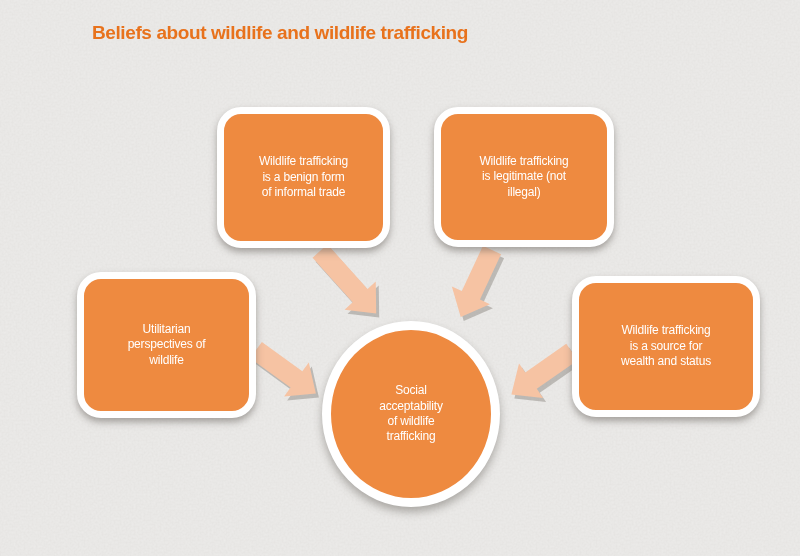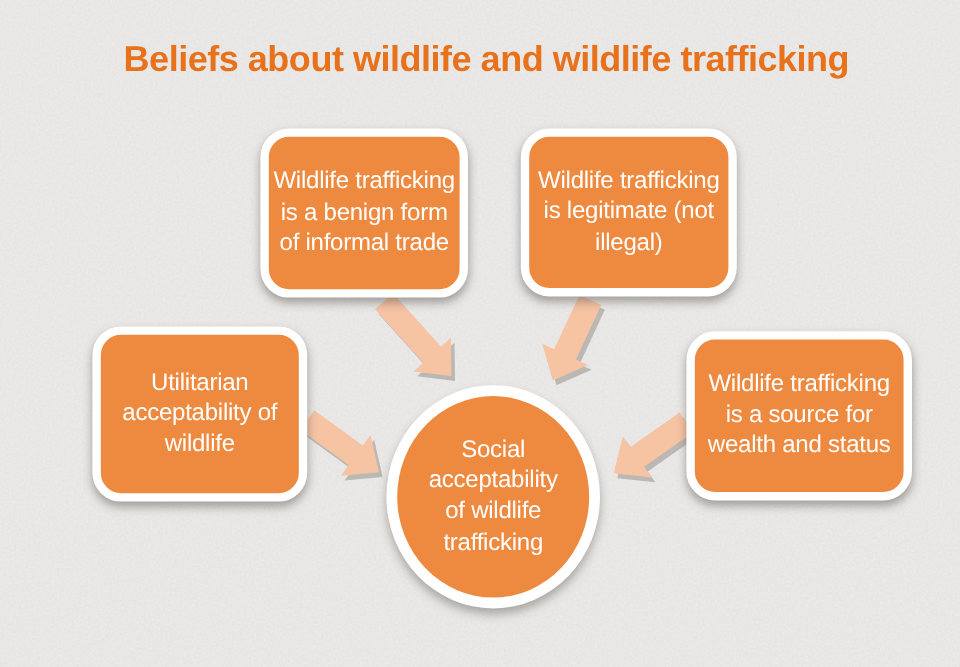--- a/index.html
+++ b/index.html
@@ -16,44 +16,44 @@
   .bg-svg, .arrows-svg {
     position: absolute; left: 0; top: 0;
     width: 800px; height: 556px;
     display: block;
   }
   .bg-svg { z-index: 0; }
   .arrows-svg { z-index: 2; }
   .title {
     position: absolute;
     left: 92px; top: 22px;
-    margin: 11px;
+    margin: 0;
     z-index: 3;
-    font-size: 30px;
+    font-size: 19px;
     font-weight: bold;
     letter-spacing: -0.4px;
     color: var(--c-title, #e8721c);
     white-space: nowrap;
   }
   .node {
     position: absolute;
     z-index: 4;
     box-sizing: border-box;
     background: var(--c-shape-fill, #ee8a40);
     border: 7px solid var(--c-shape-border, #ffffff);
     border-radius: 24px;
     box-shadow: 0 4px 7px rgba(95, 90, 84, 0.5);
     display: flex;
     align-items: center;
     justify-content: center;
     text-align: center;
   }
   .node .label {
     color: var(--c-node-text, #ffffff);
-    font-size: 20px;
+    font-size: 12px;
     line-height: 1.28;
     white-space: pre-line;
     letter-spacing: -0.2px;
     padding: 0 2px;
   }
   .box-tl { left: 217px; top: 107px; width: 173px; height: 141px; }
   .box-tr { left: 434px; top: 107px; width: 180px; height: 140px; }
   .box-l  { left:  77px; top: 272px; width: 179px; height: 146px; }
   .box-r  { left: 572px; top: 276px; width: 188px; height: 141px; }
   .center-circle {
@@ -114,21 +114,21 @@
   </div>
 
   <div class="node box-tr">
     <span class="label">Wildlife trafficking
 is legitimate (not
 illegal)</span>
   </div>
 
   <div class="node box-l">
     <span class="label">Utilitarian
-acceptability of
+perspectives of
 wildlife</span>
   </div>
 
   <div class="node box-r">
     <span class="label">Wildlife trafficking
 is a source for
 wealth and status</span>
   </div>
 
   <div class="node center-circle">

